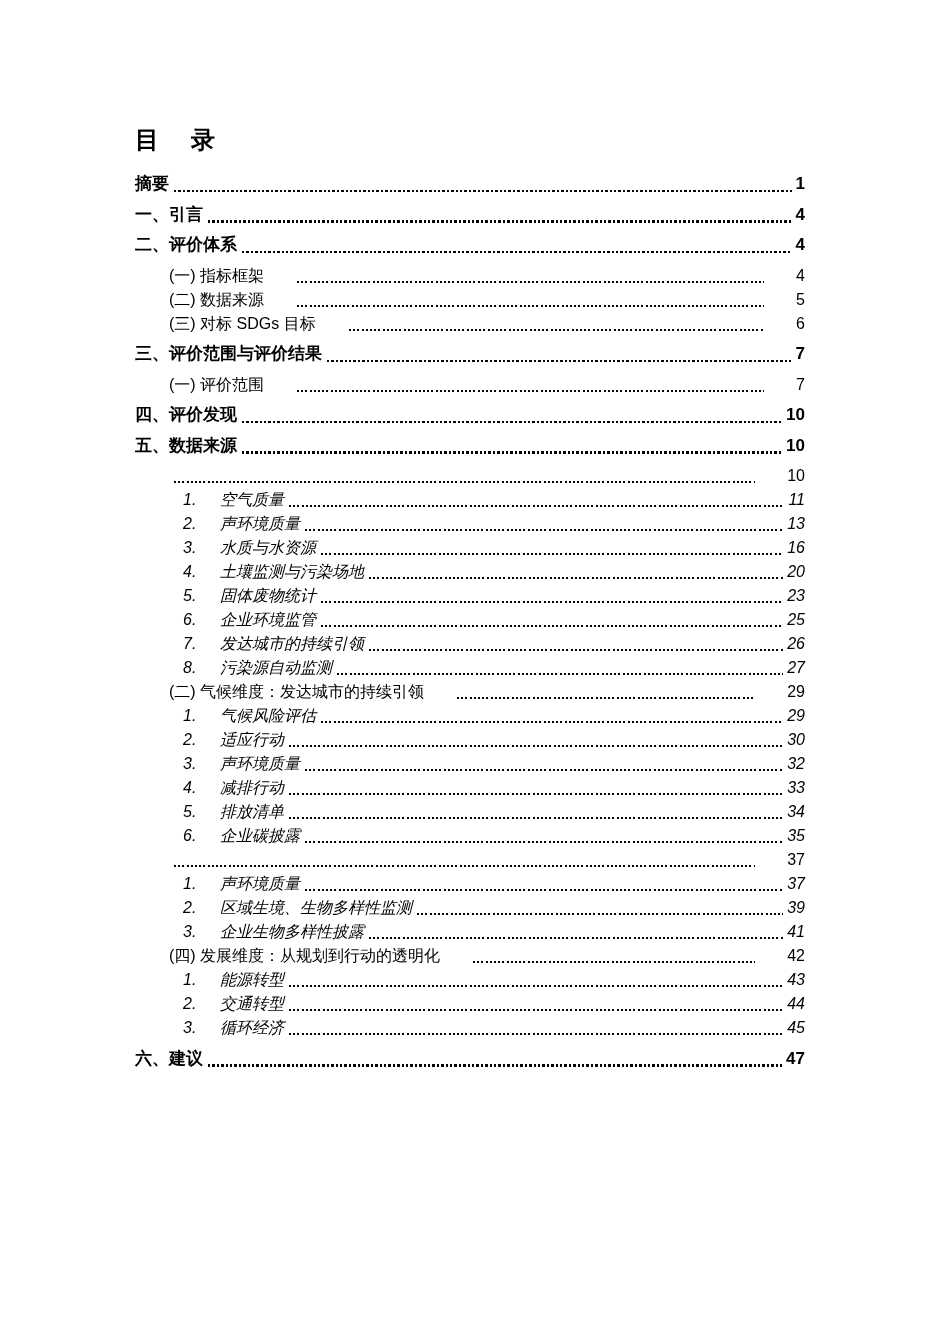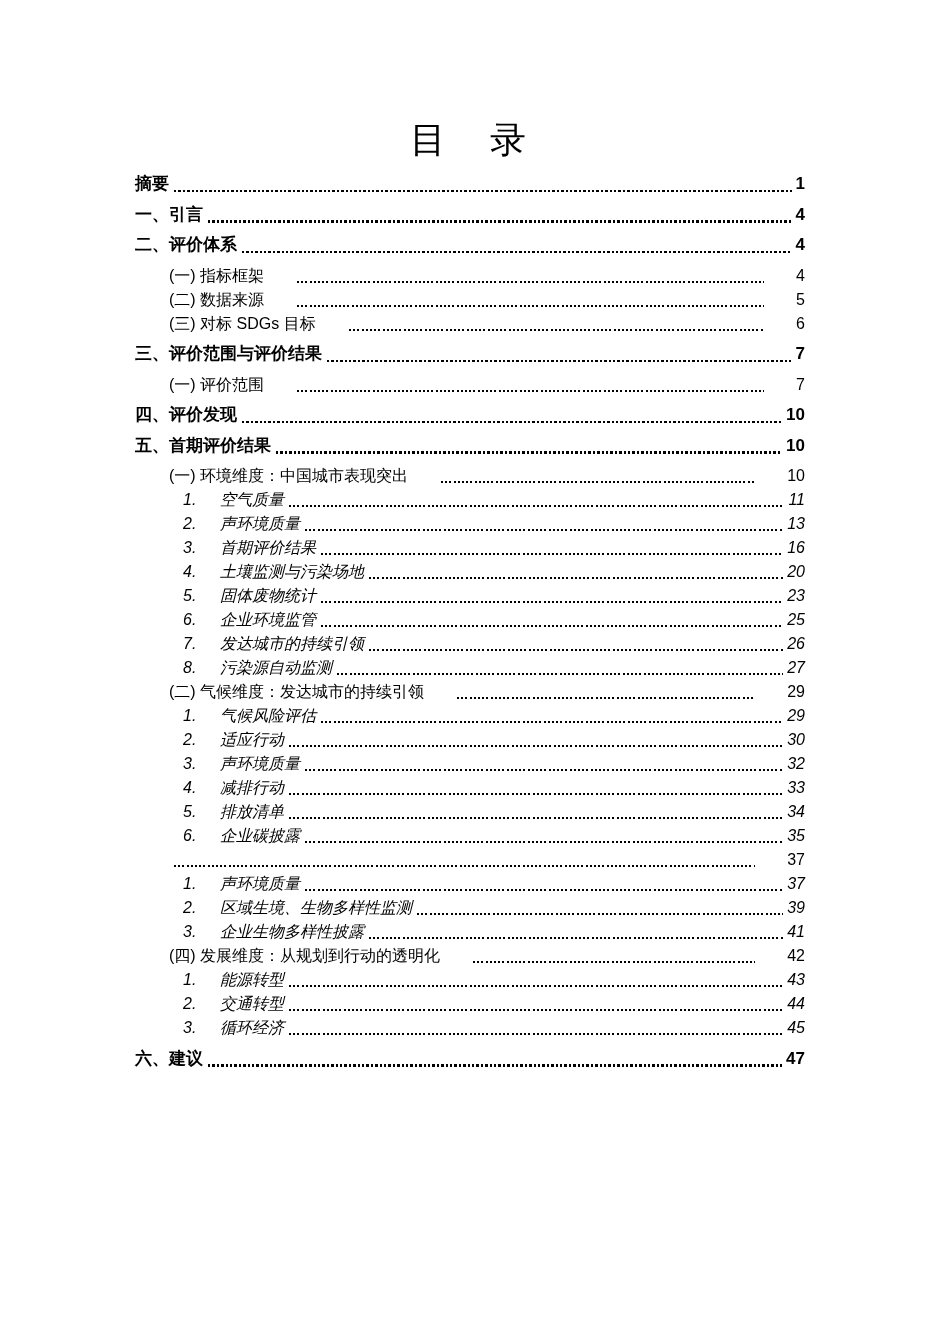--- a/index.html
+++ b/index.html
@@ -17,24 +17,23 @@
   .page {
     position: relative;
     width: 950px;
     height: 1344px;
     box-sizing: border-box;
     padding: 122px 145px 0 135px;
     background: #ffffff;
   }
   .doc-title {
     font-family: "Liberation Serif", serif;
-    font-size: 36px;
-    font-weight: normal;
+    font-size: 24px;
+    font-weight: bold;
     line-height: 36px;
-    text-align: center;
     letter-spacing: 4px;
     margin: 0 0 14px 0;
   }
   .toc {
     display: block;
   }
   .toc-row {
     display: flex;
     align-items: flex-start;
     font-size: 16px;
@@ -134,45 +133,44 @@
     <span class="toc-page">7</span>
   </div>
       <div class="toc-row level-1">
 
     <span class="toc-label">四、评价发现</span>
     <span class="toc-leader"></span>
     <span class="toc-page">10</span>
   </div>
       <div class="toc-row level-1">
 
-    <span class="toc-label">五、首期评价结果</span>
+    <span class="toc-label">五、数据来源</span>
     <span class="toc-leader"></span>
     <span class="toc-page">10</span>
   </div>
       <div class="toc-row level-2">
 
-    <span class="toc-label">(一) 环境维度：中国城市表现突出</span>
     <span class="toc-leader"></span>
     <span class="toc-page">10</span>
   </div>
       <div class="toc-row level-3">
     <span class="toc-num">1.</span>
     <span class="toc-label">空气质量</span>
     <span class="toc-leader"></span>
     <span class="toc-page">11</span>
   </div>
       <div class="toc-row level-3">
     <span class="toc-num">2.</span>
     <span class="toc-label">声环境质量</span>
     <span class="toc-leader"></span>
     <span class="toc-page">13</span>
   </div>
       <div class="toc-row level-3">
     <span class="toc-num">3.</span>
-    <span class="toc-label">首期评价结果</span>
+    <span class="toc-label">水质与水资源</span>
     <span class="toc-leader"></span>
     <span class="toc-page">16</span>
   </div>
       <div class="toc-row level-3">
     <span class="toc-num">4.</span>
     <span class="toc-label">土壤监测与污染场地</span>
     <span class="toc-leader"></span>
     <span class="toc-page">20</span>
   </div>
       <div class="toc-row level-3">

